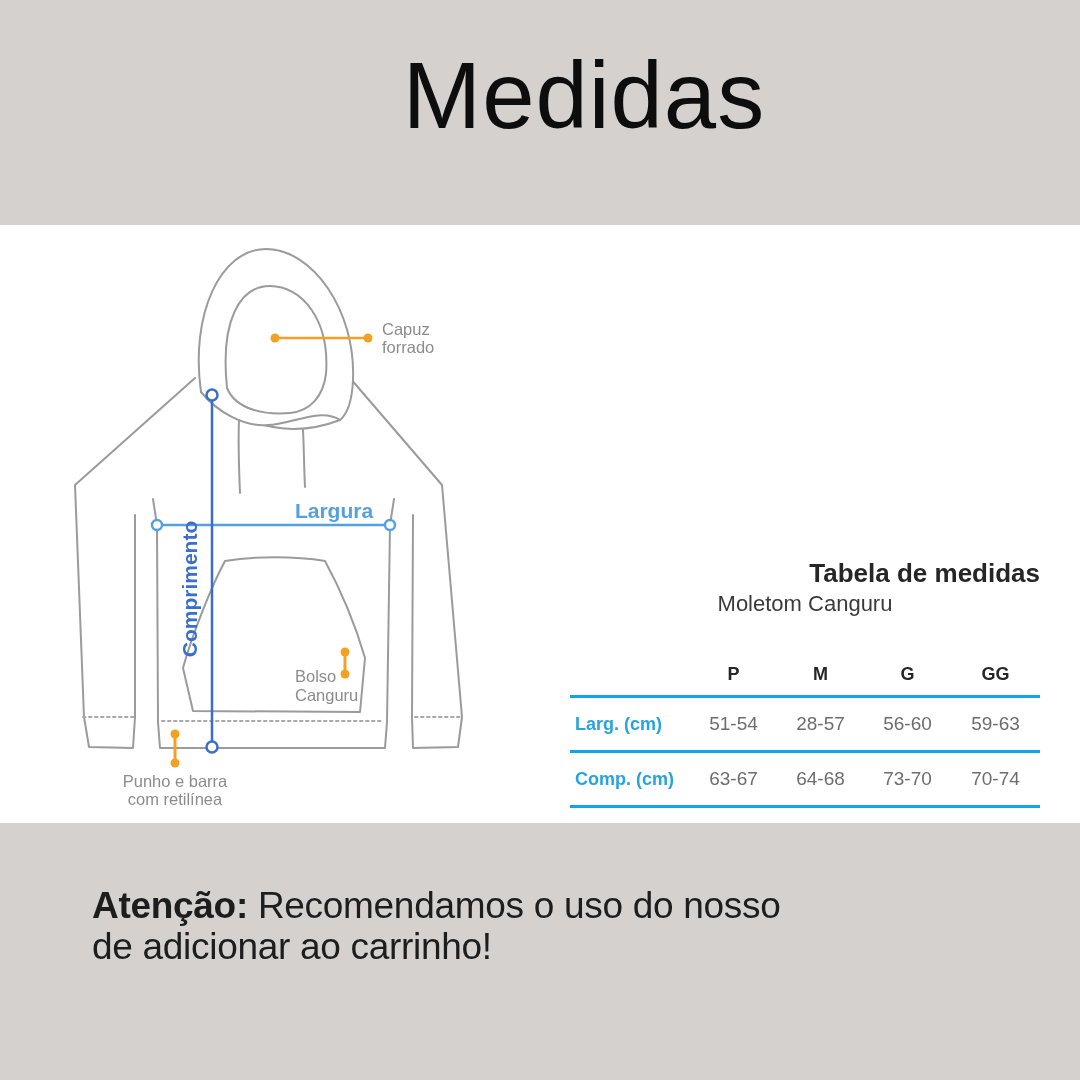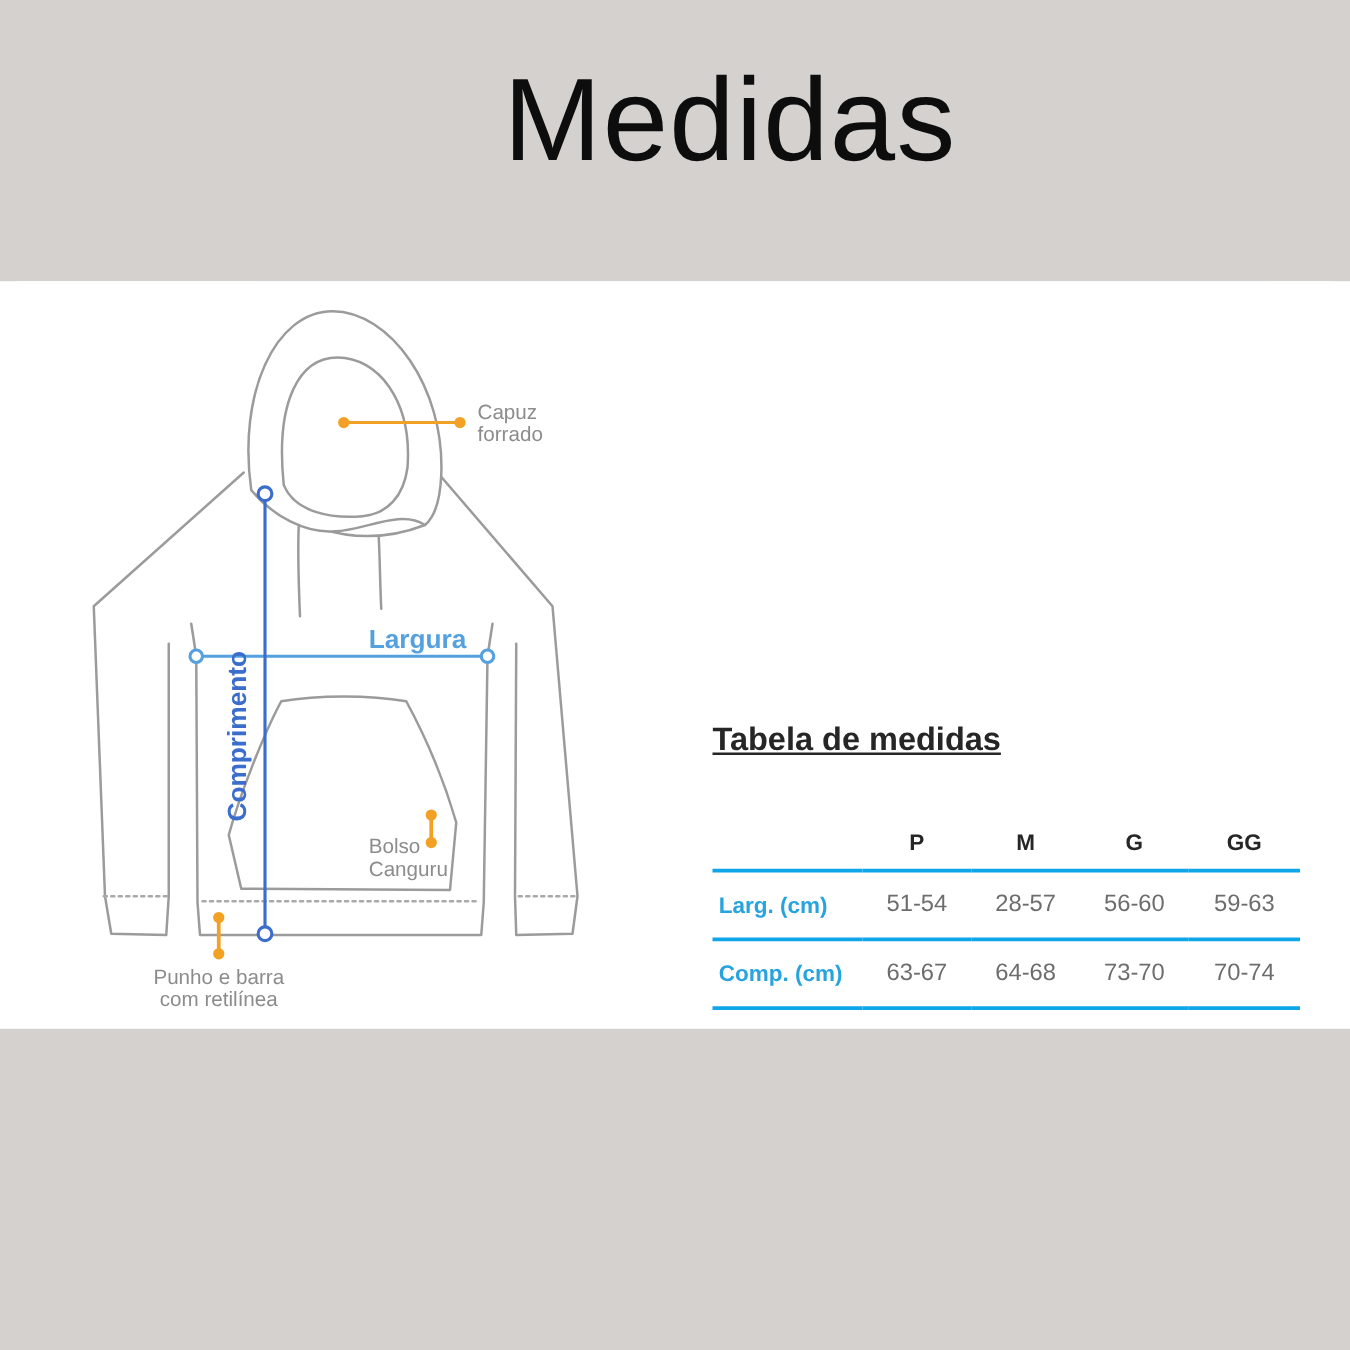--- a/index.html
+++ b/index.html
@@ -10,22 +10,22 @@
   .band-top{position:absolute;left:0;top:0;width:1080px;height:225px;background:#d4d1cf;}
   .page-title{position:absolute;left:0;top:42px;width:1080px;text-align:center;
               font-size:94px;font-weight:500;color:#0d0d0d;letter-spacing:1px;padding-left:44px;}
 
   
   .main{position:absolute;left:0;top:225px;width:1080px;height:598px;background:#ffffff;border-radius:15px;}
 
   .diagram{position:absolute;left:40px;top:10px;width:500px;height:585px;}
 
   
-  .table-title{position:absolute;left:570px;top:351px;width:470px;text-align:left;
-               font-size:26px;font-weight:700;color:#262626;text-decoration:underline;}
+  .table-title{position:absolute;left:570px;top:333px;width:470px;text-align:right;
+               font-size:26px;font-weight:700;color:#262626;}
   .table-sub{position:absolute;left:570px;top:366px;width:470px;text-align:center;
              font-size:22px;font-weight:400;color:#3a3a3a;}
 
   .size-table{position:absolute;left:570px;top:428px;width:470px;
               display:grid;grid-template-columns:120px 87px 87px 87px 89px;}
   .size-table .cell{display:flex;align-items:center;font-size:19px;color:#6d6d6d;}
   .size-table .head{height:42px;font-weight:700;color:#262626;font-size:18px;}
   .size-table .row-cell{height:52px;border-top:3px solid #0ea5e9;}
   .size-table .val{justify-content:center;}
   .size-table .lbl{justify-content:flex-start;padding-left:5px;font-weight:700;font-size:18px;}
@@ -120,20 +120,21 @@
       <g>
         <line x1="135" y1="499" x2="135" y2="528" stroke="#f2a124" stroke-width="3"></line>
         <circle cx="135" cy="499" r="4.5" fill="#f2a124"></circle>
         <circle cx="135" cy="528" r="4.5" fill="#f2a124"></circle>
         <text class="g-label" x="135" y="552" text-anchor="middle">Punho e barra</text>
         <text class="g-label" x="135" y="570" text-anchor="middle">com retilínea</text>
       </g>
     </svg>
 
     <div class="table-title">Tabela de medidas</div>
+    <div class="table-sub">Moletom Canguru</div>
 
     <div class="size-table">
       <div class="cell head"></div>
       <div class="cell head val">P</div>
       <div class="cell head val">M</div>
       <div class="cell head val">G</div>
       <div class="cell head val">GG</div>
 
       <div class="cell row-cell lbl blue">Larg. (cm)</div>
       <div class="cell row-cell val">51-54</div>
@@ -155,16 +156,18 @@
     </div>
 
     <div class="note-box">
       <div>Percentual de encolhimento pós lavagem:</div>
       <div>Comprimento 4/8% Largura 3/5%</div>
     </div>
   </div>
 
   <div class="band-bottom">
     <div class="attention">
+      <div><span class="bold">Atenção:</span><span> Recomendamos o uso do nosso</span></div>
+      <div>de adicionar ao carrinho!</div>
     </div>
   </div>
 
 </div>
 
 </body></html>

